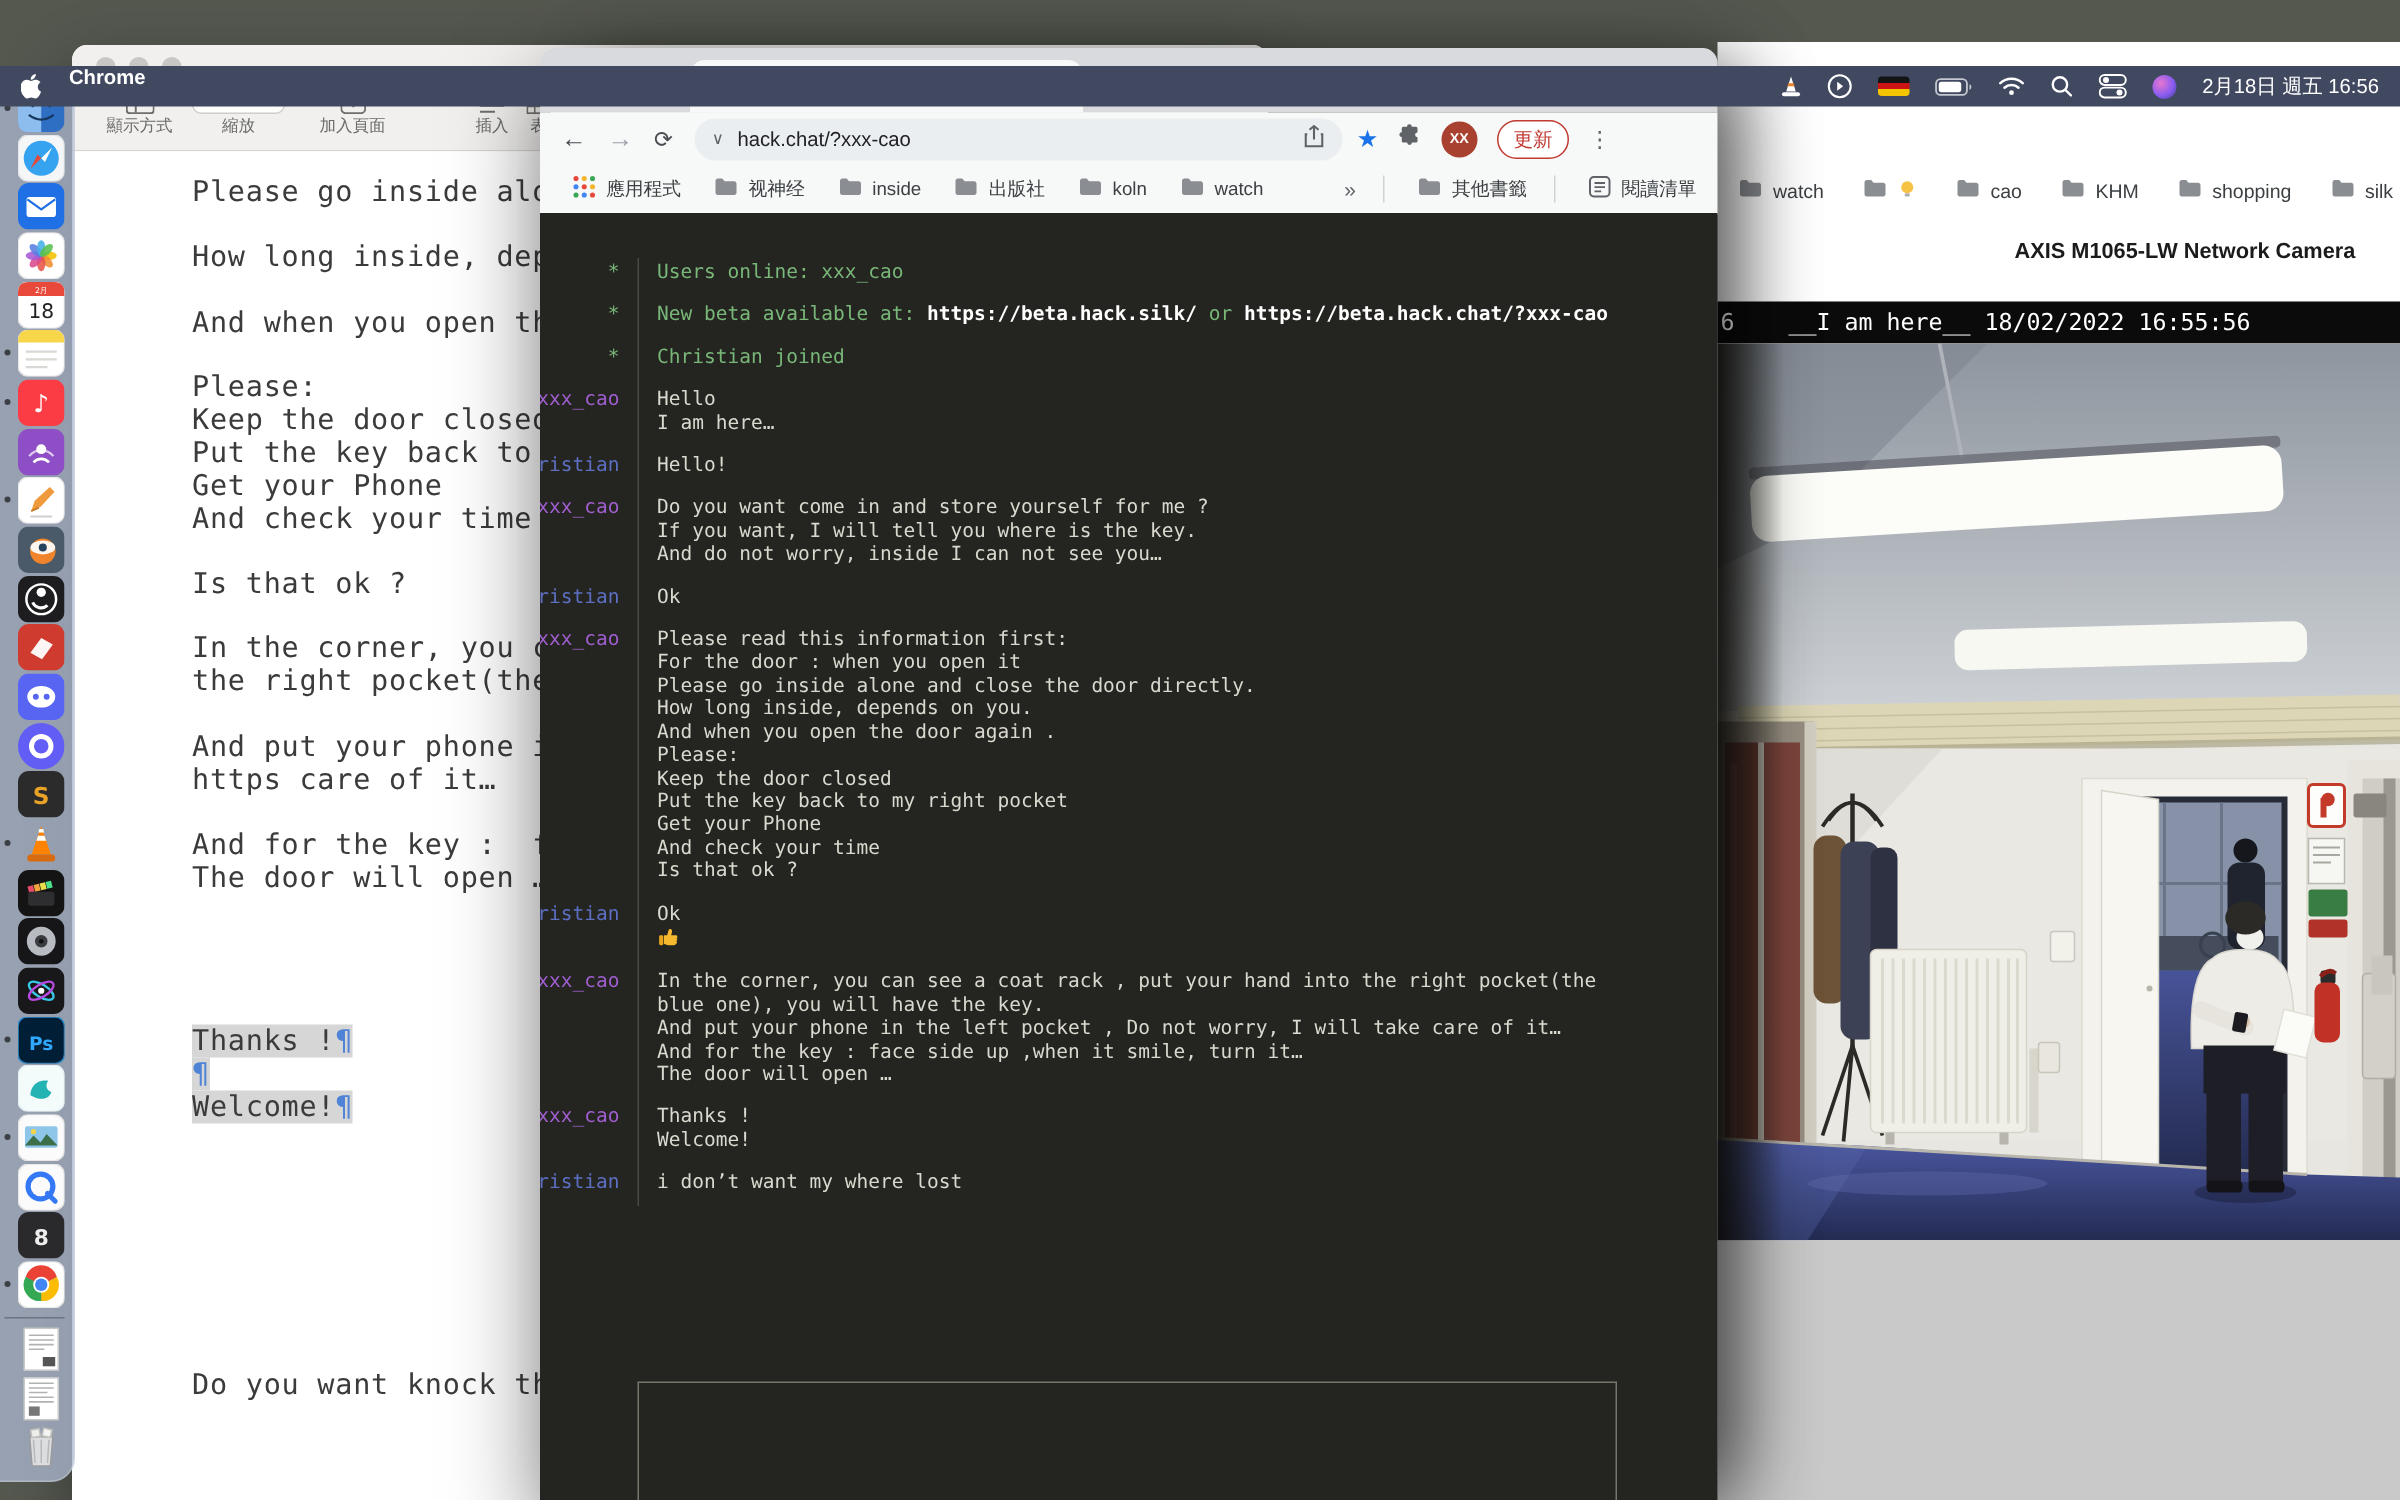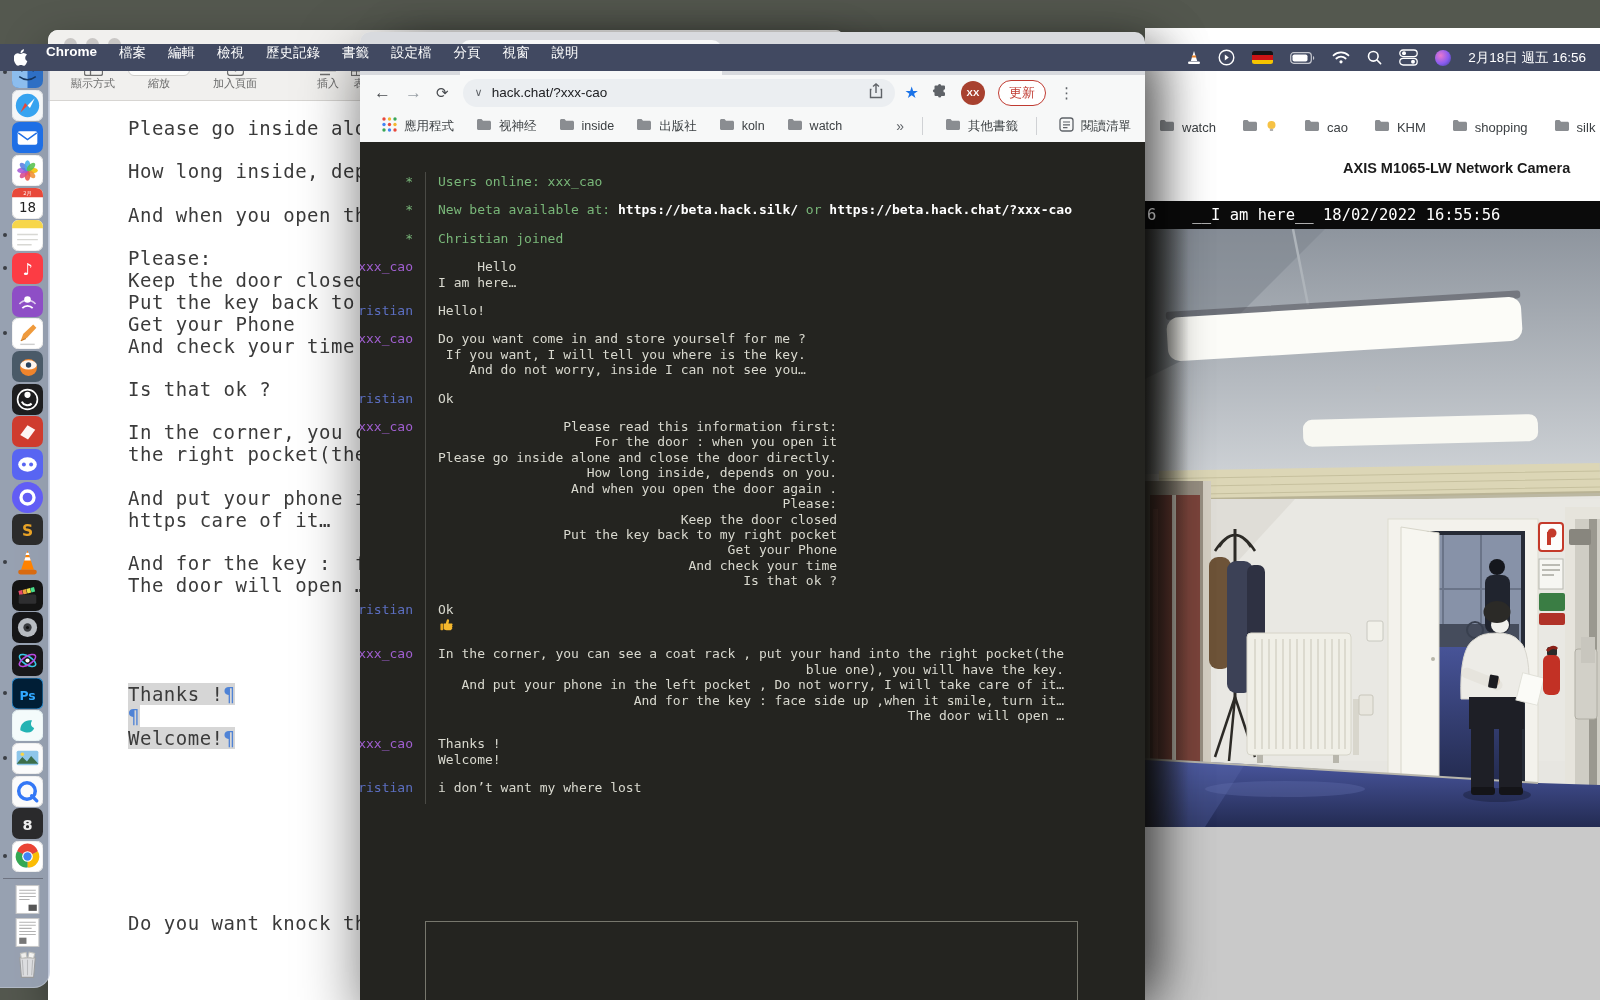--- a/index.html
+++ b/index.html
@@ -76,21 +76,21 @@
   .bm-item{display:flex;align-items:center;gap:7px;margin-left:22px;white-space:nowrap;}
   .bm-sep{width:1px;height:18px;background:#d0d2d5;margin-left:18px;}
   #bm-overflow{margin-left:auto;color:#5f6368;font-size:14px;}
   #chat{position:absolute;left:0;top:110px;width:100%;height:858px;background:#242420;overflow:hidden;
     font-family:"DejaVu Sans Mono",monospace;font-size:13px;line-height:15.4px;color:#d9d9cf;}
   #chat-messages{position:absolute;left:0;top:32px;width:100%;}
   #chat-vline{position:absolute;left:65px;top:30px;width:1px;height:632px;background:#4a4a45;}
   .msg-row{display:flex;margin-bottom:13px;}
   .msg-nick{width:53px;flex:none;display:flex;justify-content:flex-end;overflow:hidden;white-space:nowrap;}
   .msg-body{margin-left:25px;white-space:pre;}
-  .msg-line{min-height:15.4px;text-align:right;}
+  .msg-line{min-height:15.4px;}
   .sys-text{color:#79b779;}
   .msg-link{color:#ffffff;font-weight:bold;}
   #chat-input{position:absolute;left:65px;top:779px;width:653px;height:100px;border:1px solid #77776d;background:transparent;box-sizing:border-box;}
   .cjk{font-family:"Liberation Sans",sans-serif;}
 </style>
 </head>
 <body>
 
 <div id="pages-win">
   <div id="pages-titlebar">
@@ -759,31 +759,20 @@
     </div>
   </div>
 
 <div id="menubar">
   <span class="apple">
     <svg viewBox="0 0 17 20" width="14" height="17">
         <path fill="#fff" d="M13.6 10.6c0-2.6 2.1-3.8 2.2-3.9-1.2-1.8-3.1-2-3.8-2-1.6-.2-3.1 1-3.9 1-.8 0-2-1-3.4-1-1.7 0-3.3 1-4.2 2.6-1.8 3.1-.5 7.7 1.3 10.2.9 1.2 1.9 2.6 3.2 2.5 1.3-.1 1.8-.8 3.3-.8s2 .8 3.4.8c1.4 0 2.3-1.3 3.1-2.5.7-1 1.2-2.1 1.4-3.2-.1 0-2.6-1-2.6-3.7zM11 3.1c.7-.9 1.2-2.1 1-3.1-1 0-2.3.7-3 1.6-.7.8-1.2 2-1.1 3.1 1.2.1 2.4-.6 3.1-1.6z"></path>
       </svg>
   </span>
   <span class="appname">Chrome</span>
-  <span id="menu-items" style="display:flex">
-      <span class="mitem cjk">檔案</span>
-      <span class="mitem cjk">編輯</span>
-      <span class="mitem cjk">檢視</span>
-      <span class="mitem cjk">歷史記錄</span>
-      <span class="mitem cjk">書籤</span>
-      <span class="mitem cjk">設定檔</span>
-      <span class="mitem cjk">分頁</span>
-      <span class="mitem cjk">視窗</span>
-      <span class="mitem cjk">說明</span>
-    </span>
   <span class="right">
     <span class="statusicon">
       <svg width="14" height="15" viewBox="0 0 14 15">
           <path d="M7 1l3.2 10H3.8z" fill="#fff"></path>
           <path d="M5.2 5.5h3.6l.6 2H4.6z" fill="#e8822a"></path>
           <rect x="1" y="11.5" width="12" height="2.6" rx="1.3" fill="#fff"></rect>
         </svg>
     </span>
     <span class="statusicon">
       <svg width="17" height="17" viewBox="0 0 17 17">

